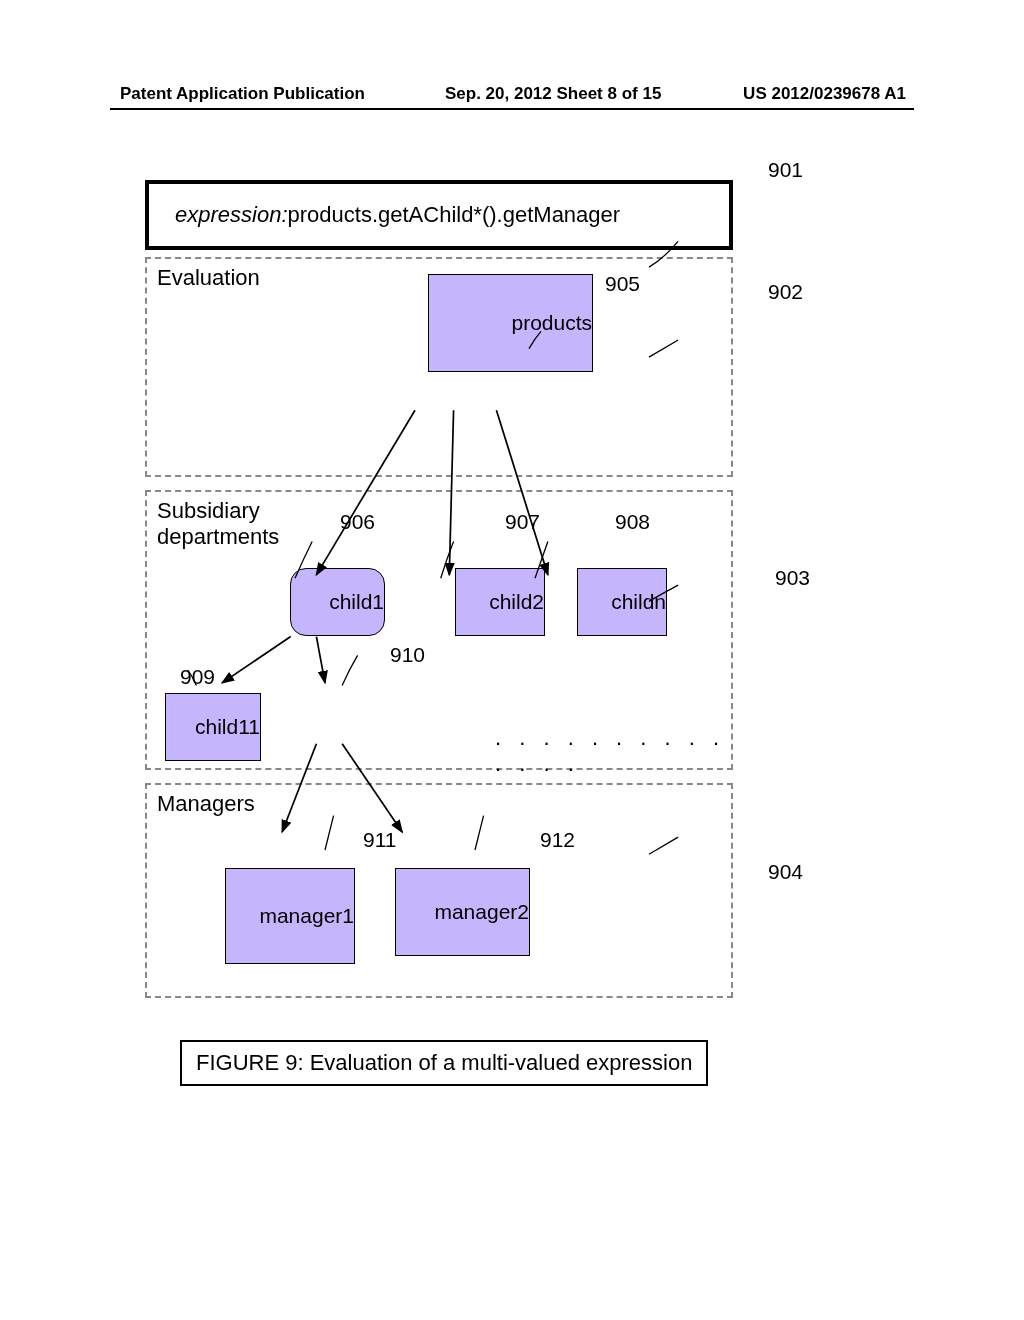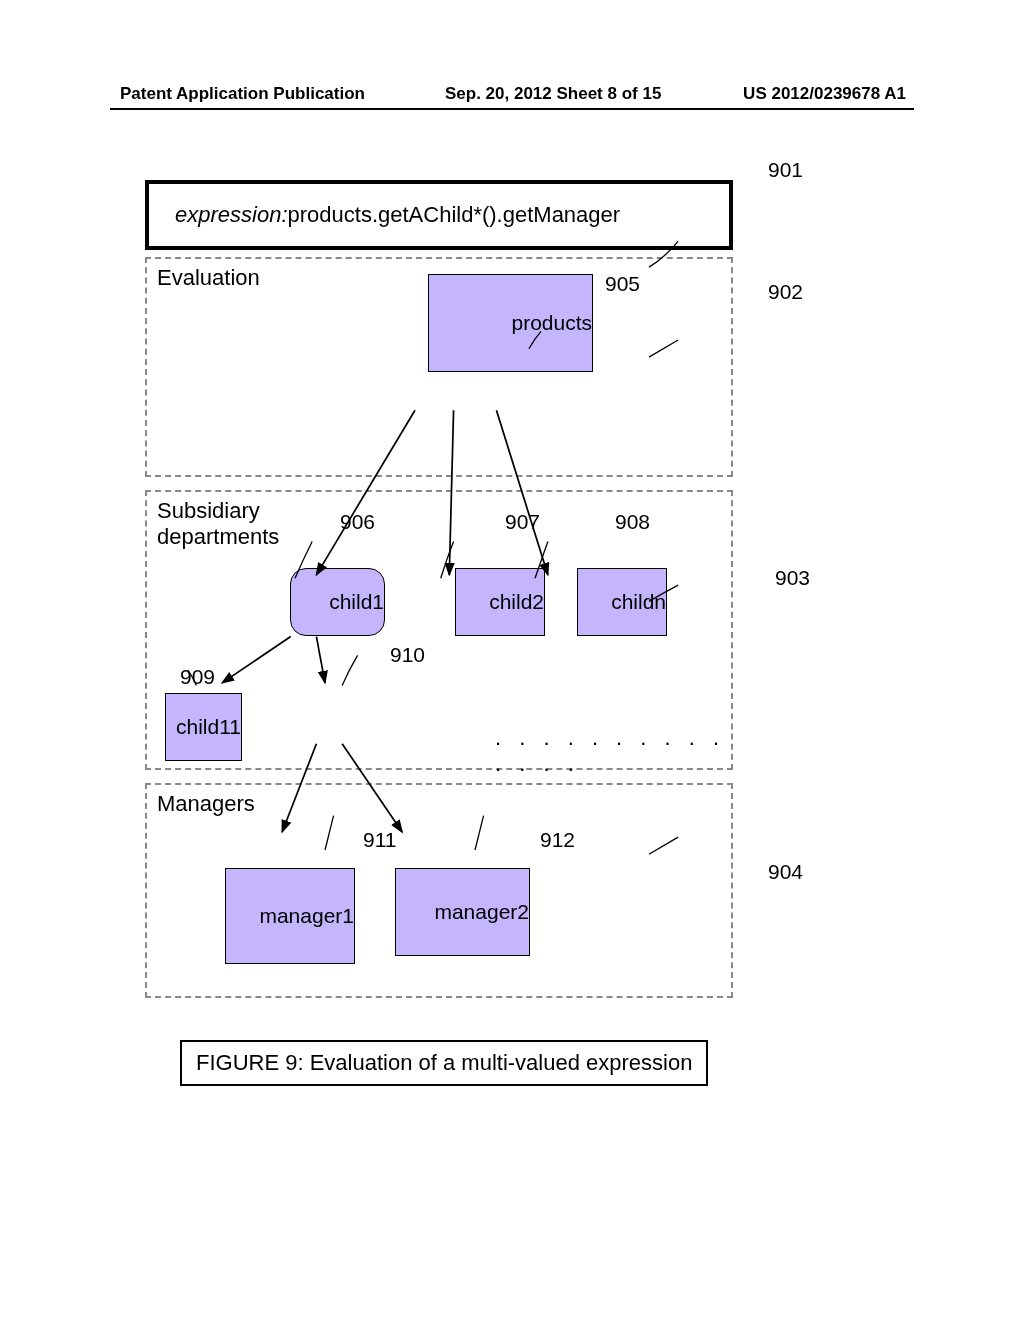--- a/index.html
+++ b/index.html
@@ -131,21 +131,21 @@
   </div>
   <div class="node" style="top:388px; left:145px; width:95px; height:68px;border-radius:16px;">
     <span>child1</span>
   </div>
   <div class="node" style="top:388px; left:310px; width:90px; height:68px;">
     <span>child2</span>
   </div>
   <div class="node" style="top:388px; left:432px; width:90px; height:68px;">
     <span>childn</span>
   </div>
-  <div class="node" style="top:513px; left:20px; width:77px; height:68px;">
+  <div class="node" style="top:513px; left:20px; width:96px; height:68px;">
     <span>child11</span>
   </div>
   <div class="dots" style="top:545px; left:350px;">. . . . . . . . . . . . . .</div>
 
   <div class="group" style="top:603px; height:215px;">
     <div class="group-label">Managers</div>
   </div>
   <div class="node" style="top:688px; left:80px; width:130px; height:96px;">
     <span>manager1</span>
   </div>

